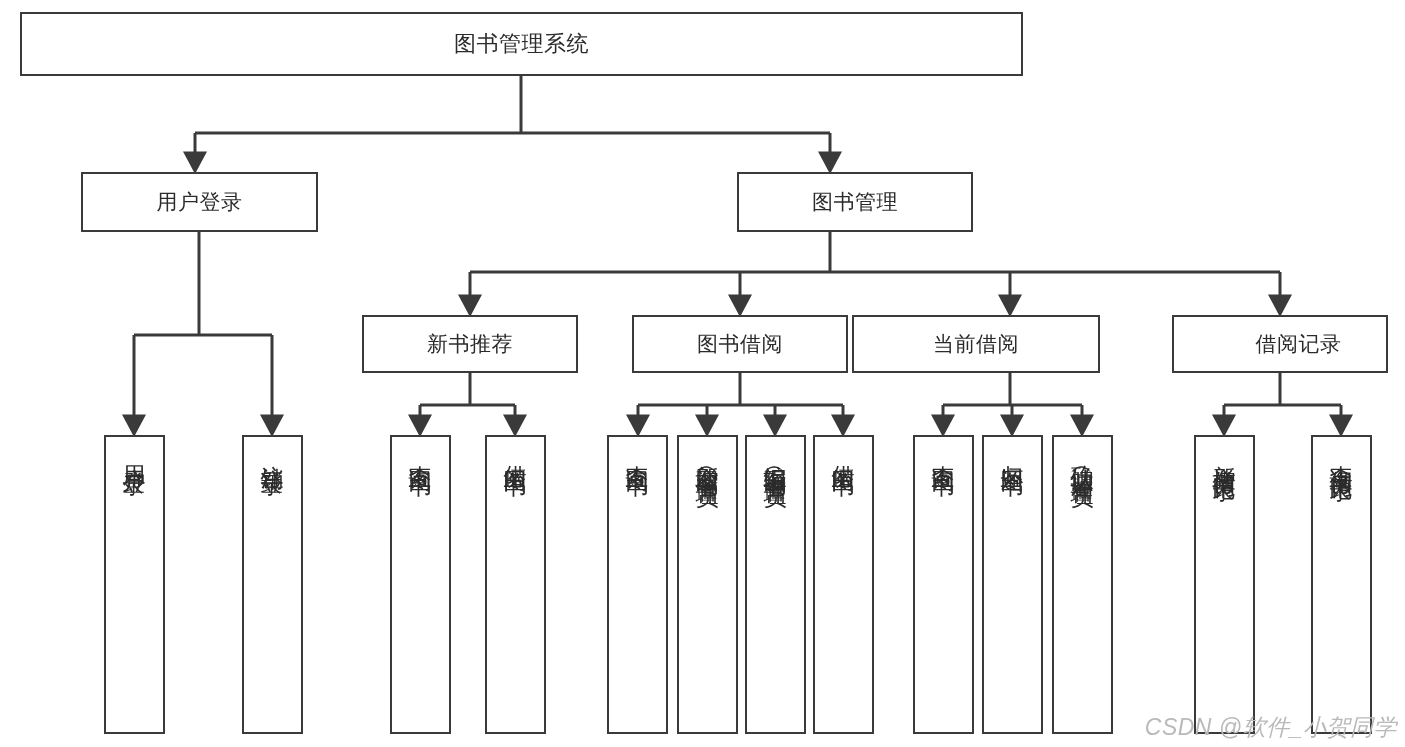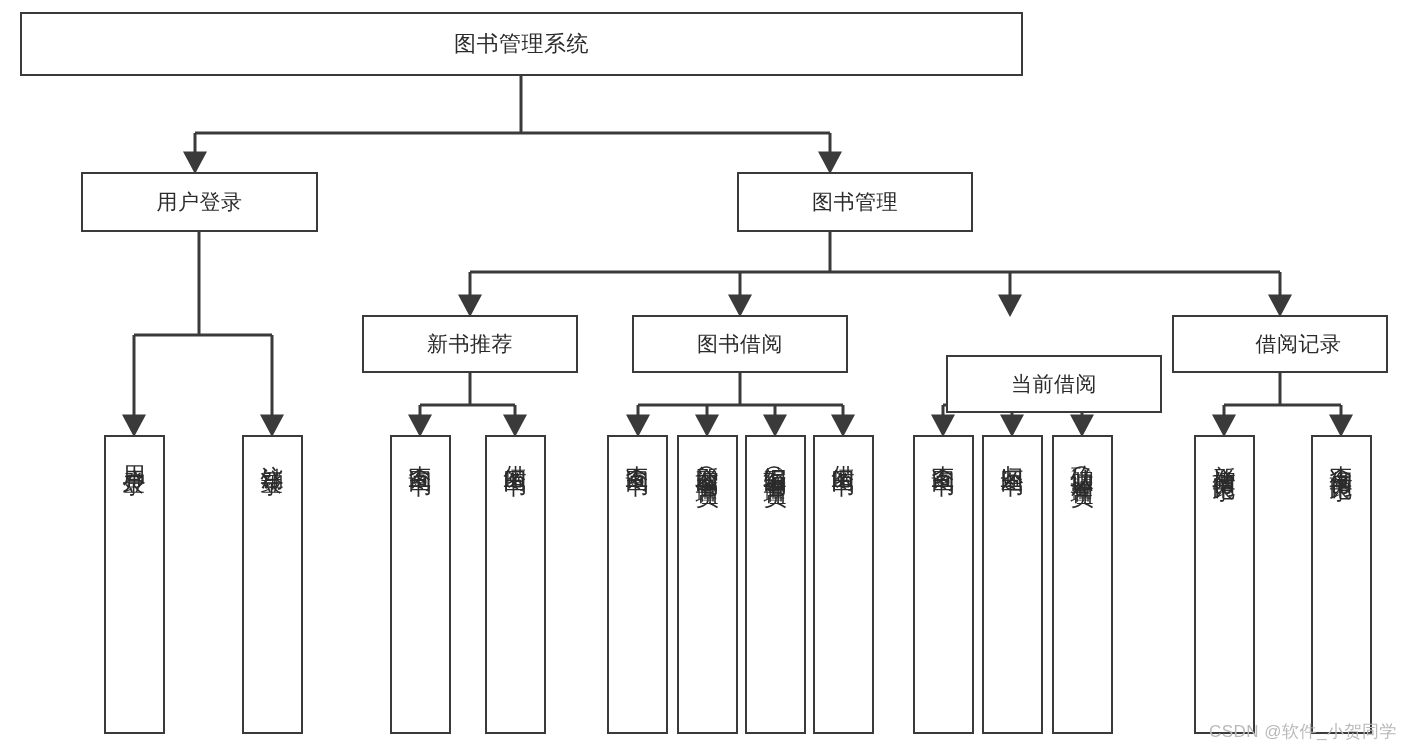--- a/index.html
+++ b/index.html
@@ -54,25 +54,26 @@
     text-orientation:upright;
     font-size:23px;
     line-height:1.05;
     letter-spacing:3px;
     white-space:nowrap;
   }
   .watermark{
     position:absolute;
     right:8px;
     bottom:4px;
-    font-size:17px;
+    font-size:23px;
     color:#b9b9b9;
     z-index:5;
     white-space:nowrap;
     letter-spacing:0.5px;
+    font-style:italic;
   }
 </style>
 </head>
 <body>
 
 <div id="canvas">
 
   <svg id="wires" viewBox="0 0 1405 747" preserveAspectRatio="none">
     <defs>
       <marker id="arrow" markerWidth="11" markerHeight="11" refX="2.2" refY="4" orient="auto" markerUnits="strokeWidth">
@@ -133,21 +134,21 @@
   <div class="node horiz" style="left:712px;top:172px;width:236px;height:60px;margin-left:25px;">
     <span class="lbl">图书管理</span>
   </div>
 
   <div class="node horiz" style="left:632px;top:315px;width:216px;height:58px;">
     <span class="lbl">图书借阅</span>
   </div>
   <div class="node horiz" style="left:362px;top:315px;width:216px;height:58px;">
     <span class="lbl">新书推荐</span>
   </div>
-  <div class="node horiz" style="left:946px;top:315px;width:216px;height:58px;margin-top:40px;">
+  <div class="node horiz" style="left:852px;top:315px;width:248px;height:58px;">
     <span class="lbl">当前借阅</span>
   </div>
   <div class="node horiz" style="left:1172px;top:315px;width:216px;height:58px;padding-left:37px;">
     <span class="lbl">借阅记录</span>
   </div>
 
   <div class="node leaf" style="left:104px;top:435px;width:61px;height:299px;">
     <span class="lbl">用户登录</span>
   </div>
   <div class="node leaf" style="left:242px;top:435px;width:61px;height:299px;">

